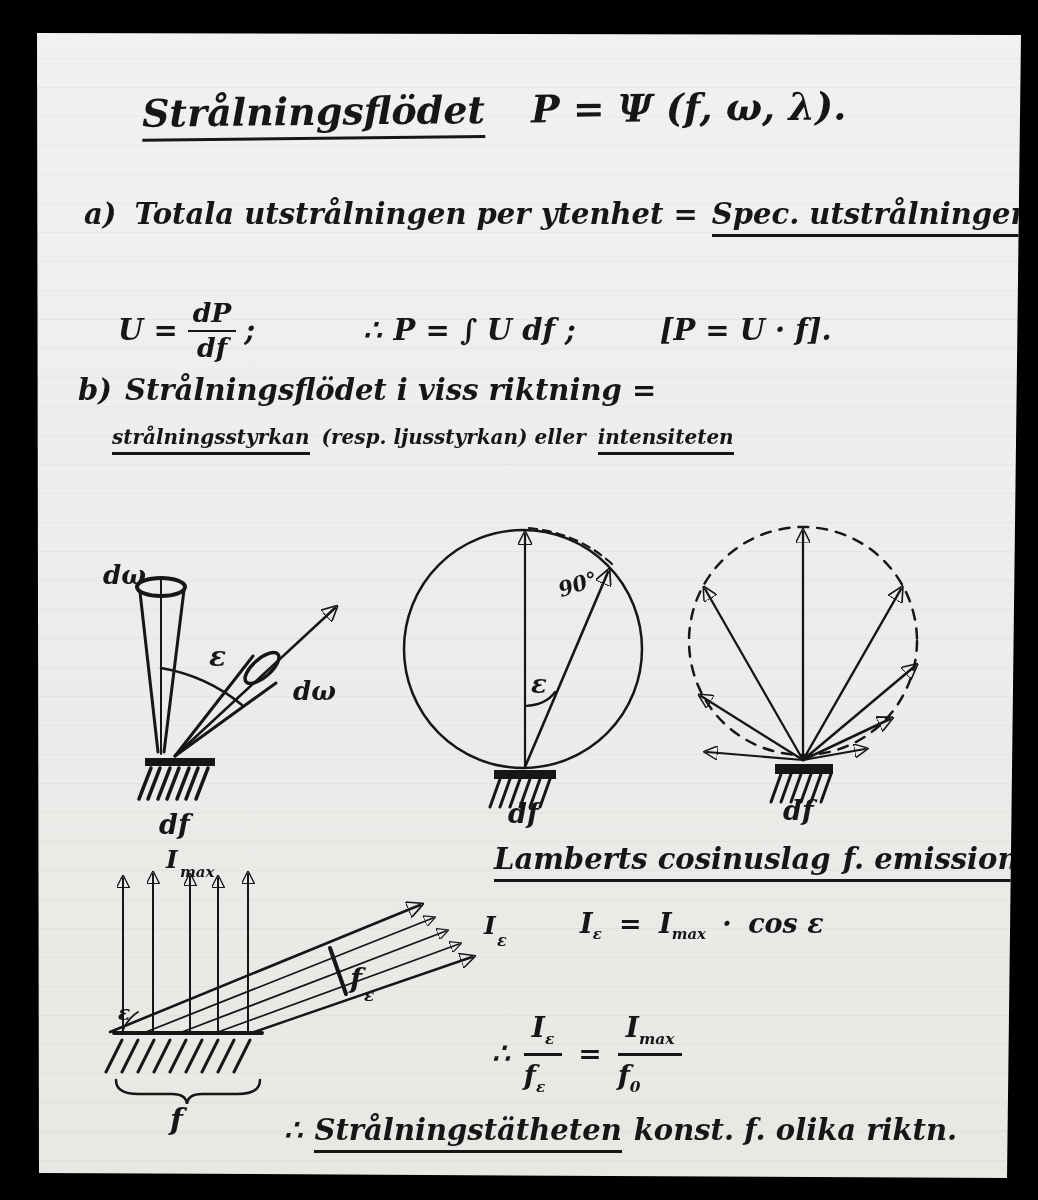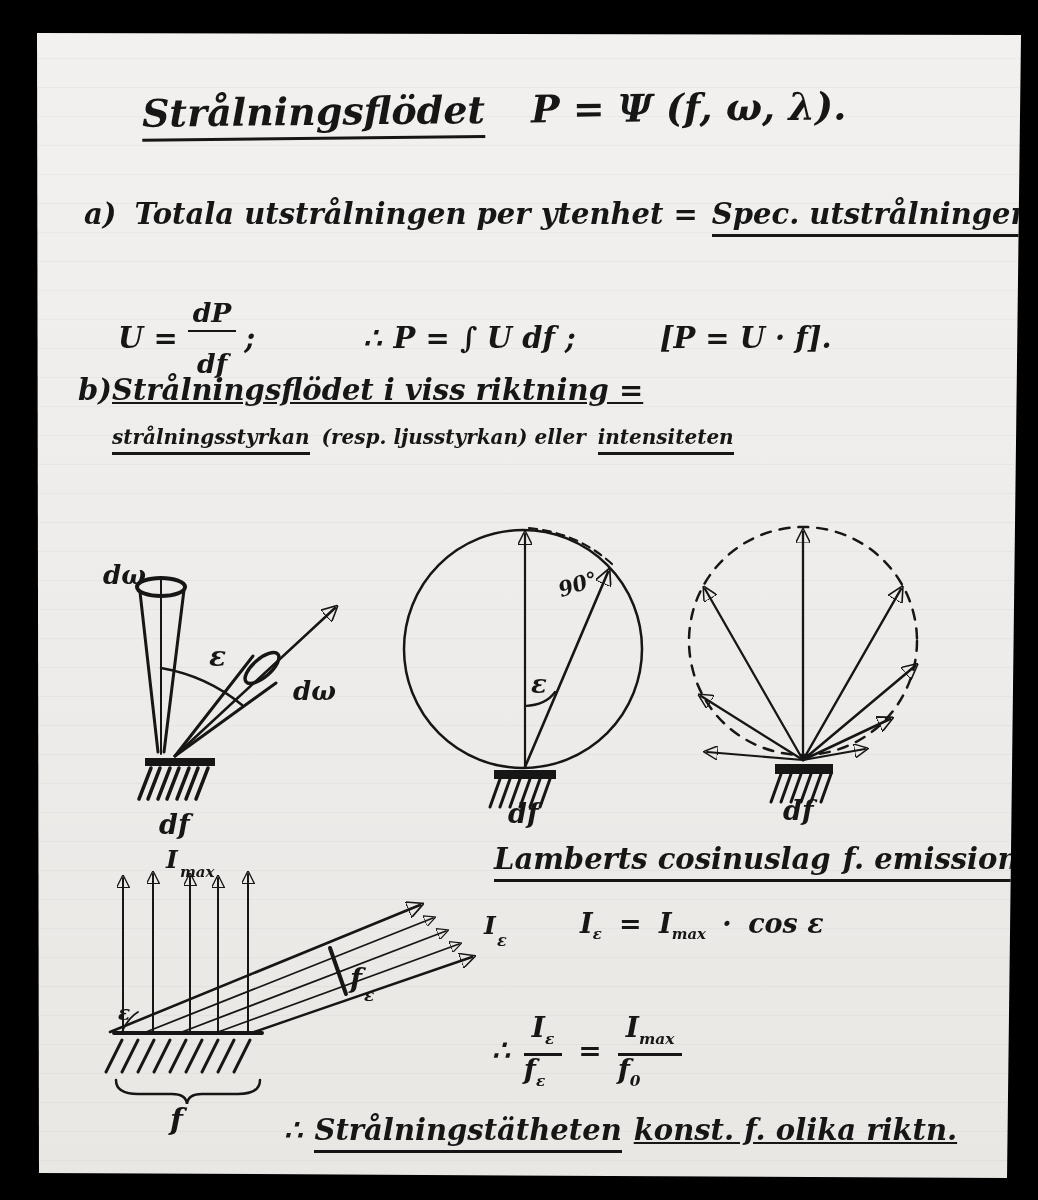--- a/index.html
+++ b/index.html
@@ -16,21 +16,21 @@
     font-style:italic;font-weight:bold;color:#161616;
     position:absolute;white-space:nowrap;line-height:1.15;
   }
   .u{border-bottom:3px solid #161616;padding-bottom:3px;}
   sub{font-size:0.55em;font-style:italic;}
   .frac{display:inline-flex;flex-direction:column;align-items:center;vertical-align:middle;line-height:1;font-size:0.92em;}
   .frac .num{border-bottom:2.5px solid #161616;padding:0 5px 3px;}
   .frac .den{padding-top:3px;}
   .bigfrac{display:inline-flex;flex-direction:column;align-items:flex-start;line-height:1;vertical-align:middle;}
   .bigfrac .bnum{border-bottom:3px solid #161616;padding:0 8px 6px;}
-  .bigfrac .bden{}
+  .bigfrac .bden{padding-top:6px;}
   .eqrow{display:flex;align-items:center;}
   svg{position:absolute;overflow:visible;}
   svg line, svg path, svg ellipse, svg circle{stroke:#161616;fill:none;stroke-linecap:round;}
   svg rect{fill:#161616;stroke:none;}
   .svgt{font-family:"DejaVu Serif", serif;font-style:italic;font-weight:bold;fill:#161616;stroke:none;}
 </style>
 </head>
 <body>
 
 <svg width="0" height="0">
@@ -46,32 +46,32 @@
   <div class="hw" style="left:142px;top:88px;font-size:38px;transform:rotate(-0.6deg);">
     <span class="u">Strålningsflödet</span><span style="margin-left:46px;">P = Ψ (f, ω, λ).</span>
   </div>
 
   <div class="hw" style="left:84px;top:198px;font-size:29px;">
     <span>a)</span><span style="margin-left:18px;">Totala utstrålningen per ytenhet =</span><span class="u" style="margin-left:14px;">Spec. utstrålningen</span>
   </div>
 
   <div class="hw eqrow" style="left:118px;top:300px;font-size:29px;">
     <span>U =</span>
-    <span class="frac" style="margin-left:10px;gap:16px;">
+    <span class="frac" style="margin-left:10px;">
       <span class="num">dP</span>
       <span class="den">df</span>
     </span>
     <span style="margin-left:8px;">;</span>
     <span style="margin-left:108px;">∴</span>
     <span style="margin-left:12px;">P = ∫ U df ;</span>
     <span style="margin-left:84px;">[P = U · f].</span>
   </div>
 
   <div class="hw" style="left:78px;top:374px;font-size:29px;">
-    <span>b)</span><span style="margin-left:0;text-decoration:underline;">Strålningsflödet i viss riktning =</span>
+    <span>b)</span><span style="margin-left:13px;">Strålningsflödet i viss riktning =</span>
   </div>
   <div class="hw" style="left:112px;top:426px;font-size:20px;">
     <span class="u">strålningsstyrkan</span><span style="margin-left:12px;">(resp. ljusstyrkan) eller</span><span class="u" style="margin-left:12px;">intensiteten</span>
   </div>
 
   <svg style="left:95px;top:542px;" width="270" height="300" viewBox="0 0 270 300">
     <line x1="66" y1="36" x2="66" y2="212" stroke-width="2"></line>
     <line x1="45" y1="50" x2="63" y2="210" stroke-width="3"></line>
     <line x1="89" y1="48" x2="69" y2="210" stroke-width="3"></line>
     <ellipse cx="66" cy="45" rx="24" ry="9" stroke-width="4"></ellipse>
@@ -186,16 +186,16 @@
       <span class="bden"><span>f</span><sub>ε</sub></span>
     </span>
     <span style="margin:0 16px;">=</span>
     <span class="bigfrac">
       <span class="bnum"><span>I</span><sub>max</sub></span>
       <span class="bden"><span>f</span><sub>0</sub></span>
     </span>
   </div>
 
   <div class="hw" style="left:284px;top:1114px;font-size:29px;">
-    <span>∴</span><span class="u" style="margin-left:12px;">Strålningstätheten</span><span style="margin-left:12px;text-decoration:underline;">konst. f. olika riktn.</span>
+    <span>∴</span><span class="u" style="margin-left:12px;">Strålningstätheten</span><span style="margin-left:12px;">konst. f. olika riktn.</span>
   </div>
 
 </div>
 
 </body></html>

